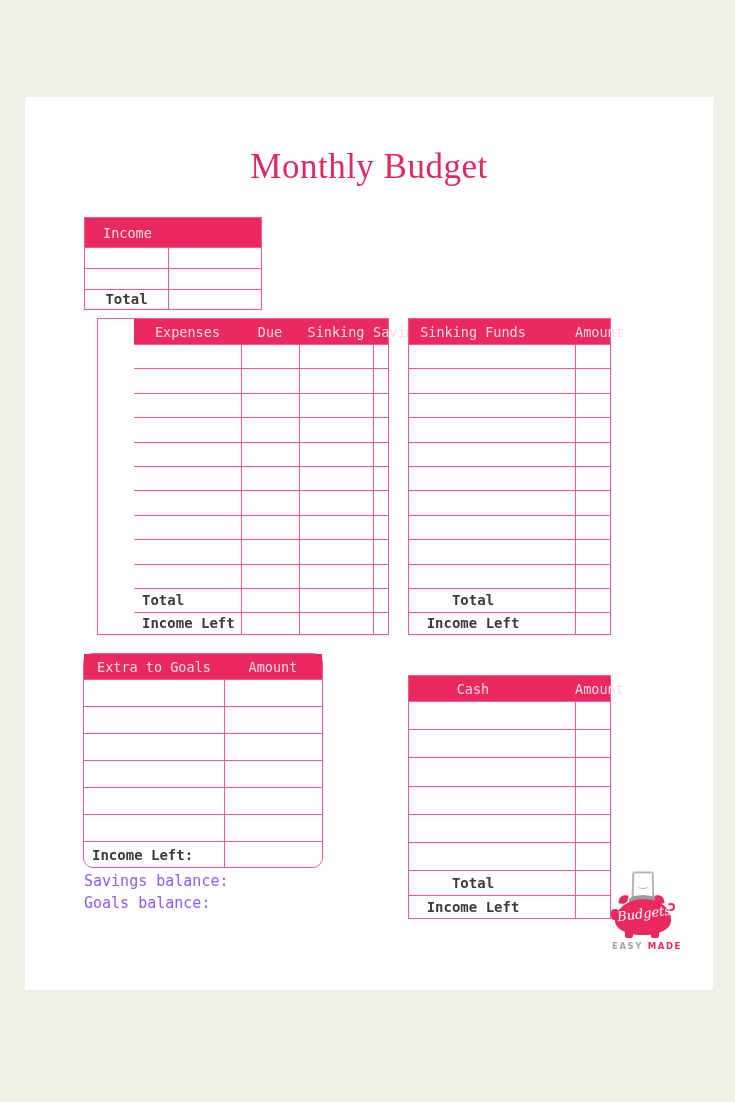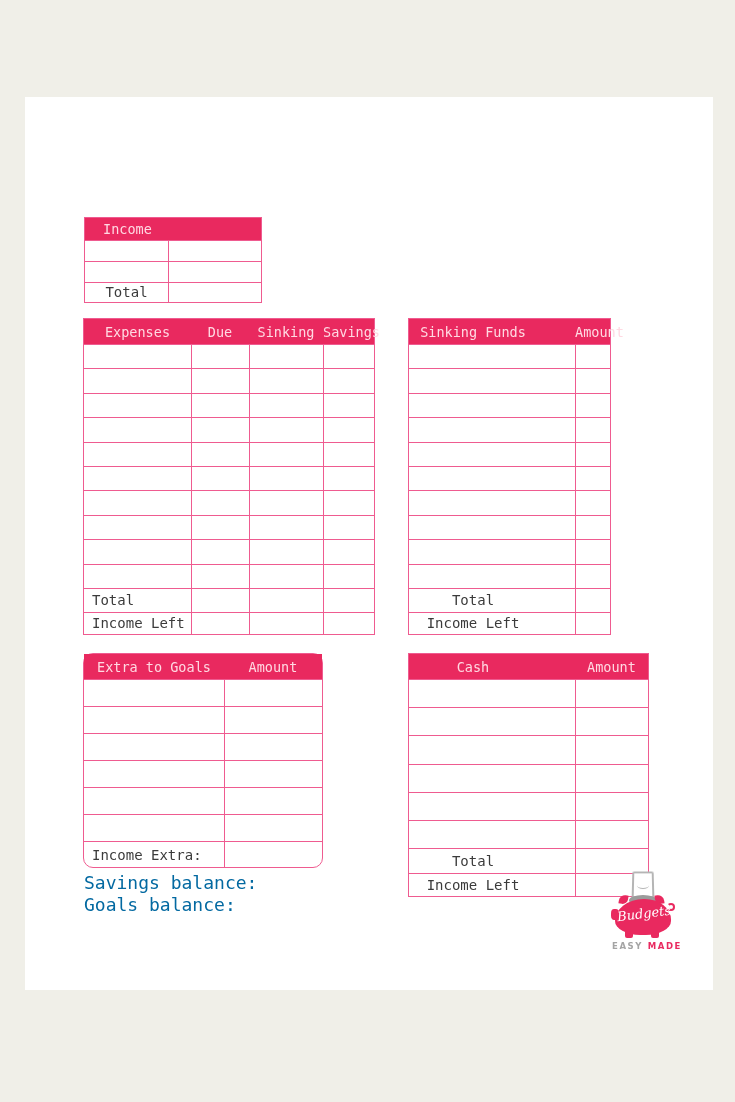--- a/index.html
+++ b/index.html
@@ -13,36 +13,36 @@
   html,body{width:735px;height:1102px;}
   body{background:#f0efe8;position:relative;font-family:"DejaVu Sans Mono",monospace;overflow:hidden;}
   .page{position:absolute;left:25px;top:97px;width:688px;height:893px;background:#ffffff;}
   .title{position:absolute;top:50px;left:0;right:0;text-align:center;
          font-family:"Liberation Serif","DejaVu Serif",serif;font-size:35px;font-weight:500;
          color:var(--tp);letter-spacing:0.5px;}
   .tbl{position:absolute;background:#fff;border:1.5px solid var(--bp);}
   .tr{display:grid;border-top:1px solid var(--bp);}
   .tr.hd{border-top:none;background:var(--hp);}
   .td{border-left:1px solid var(--bp);}
-  .td:first-child{border-left:none;}
+  .td:first-child{border-left:none;font-weight:bold;}
   .th{border:none;color:var(--ht);font-size:13.5px;display:flex;align-items:center;justify-content:center;}
   .lbl{font-size:14px;color:var(--tx);display:flex;align-items:center;}
   .lbl.left{justify-content:flex-start;padding-left:8px;}
   .lbl.center{justify-content:center;}
   
   .inc-cols{grid-template-columns:83px 1fr;}
   .exp-cols{grid-template-columns:107px 58px 74px 1fr;}
   .snk-cols{grid-template-columns:128px 1fr;gap:38px;}
   .ext-cols{grid-template-columns:140px 1fr;}
   
-  .h24{height:22px;} .h21{height:20.8px;}
+  .h24{height:29px;} .h21{height:20.8px;}
   .h25{height:25px;}  .rexp{height:24.4px;} .h24b{height:24px;} .h22{height:22px;}
   .rext{height:27px;} .h26{height:26px;}
   .rcsh{height:28.2px;} .h23{height:23px;}
-  .note{position:absolute;left:59px;font-size:18px;color:#0369a1;}
+  .note{position:absolute;left:59px;font-size:15px;color:#8b5cf6;}
   
   .logo{position:absolute;left:578px;top:762px;width:100px;height:98px;}
   .bill{position:absolute;left:29px;top:12px;width:22px;height:27px;background:#fff;
         border:2px solid #b5b5b5;border-radius:2px;transform:perspective(40px) rotateX(6deg);}
   .bill::after{content:"";position:absolute;left:3px;top:9px;width:12px;height:6px;
         border-bottom:1.5px solid #b5b5b5;border-radius:50%;}
   .slot{position:absolute;left:26px;top:36px;width:28px;height:11px;background:#9b9b9b;border-radius:50%;}
   .pig{position:absolute;left:12px;top:40px;width:56px;height:36px;background:var(--hp);
        border-radius:52% 48% 46% 46% / 62% 58% 40% 40%;}
   .ear-l{position:absolute;left:16px;top:36px;width:9px;height:9px;background:var(--hp);
@@ -58,40 +58,41 @@
        font-family:"DejaVu Serif",serif;font-style:italic;font-size:13px;transform:rotate(-7deg);}
   .tagline{position:absolute;left:6px;top:82px;width:76px;text-align:center;
        font-family:"DejaVu Sans","Liberation Sans",sans-serif;font-size:8.5px;font-weight:bold;letter-spacing:1.6px;}
   .made{color:#a4a4a4;} .easy{color:var(--hp);}
 </style>
 </head>
 <body>
 
 <div class="page">
 
+  <div class="title">Monthly Budget</div>
 
   <div class="tbl" style="left:59px;top:120px;width:178px;">
     <div class="tr hd h24" style="grid-template-columns:1fr;">
       <div class="th" style="justify-content:flex-start;padding-left:18px;">Income</div>
     </div>
     <div class="tr inc-cols h21">
       <div class="td"></div>
       <div class="td"></div>
     </div>
     <div class="tr inc-cols h21">
       <div class="td"></div>
       <div class="td"></div>
     </div>
     <div class="tr inc-cols h21">
       <div class="td lbl center">Total</div>
       <div class="td"></div>
     </div>
   </div>
 
-  <div class="tbl" style="left:58px;top:221px;width:292px;">
+  <div class="tbl" style="left:72px;top:221px;width:292px;padding-left:36px;">
     <div class="tr hd exp-cols h25">
       <div class="th">Expenses</div>
       <div class="th">Due</div>
       <div class="th">Sinking</div>
       <div class="th">Savings</div>
     </div>
     <div class="tr exp-cols rexp">
         <div class="td"></div>
         <div class="td"></div>
         <div class="td"></div>
@@ -243,26 +244,26 @@
       </div>
     <div class="tr ext-cols rext">
         <div class="td"></div>
         <div class="td"></div>
       </div>
     <div class="tr ext-cols rext">
         <div class="td"></div>
         <div class="td"></div>
       </div>
     <div class="tr ext-cols h26">
-      <div class="td lbl left">Income Extra:</div>
-      <div class="td"></div>
-    </div>
-  </div>
-
-  <div class="tbl" style="left:383px;top:556px;width:241px;">
+      <div class="td lbl left">Income Left:</div>
+      <div class="td"></div>
+    </div>
+  </div>
+
+  <div class="tbl" style="left:383px;top:578px;width:203px;">
     <div class="tr hd snk-cols h25">
       <div class="th">Cash</div>
       <div class="th">Amount</div>
     </div>
     <div class="tr snk-cols rcsh">
         <div class="td"></div>
         <div class="td"></div>
       </div>
     <div class="tr snk-cols rcsh">
         <div class="td"></div>

